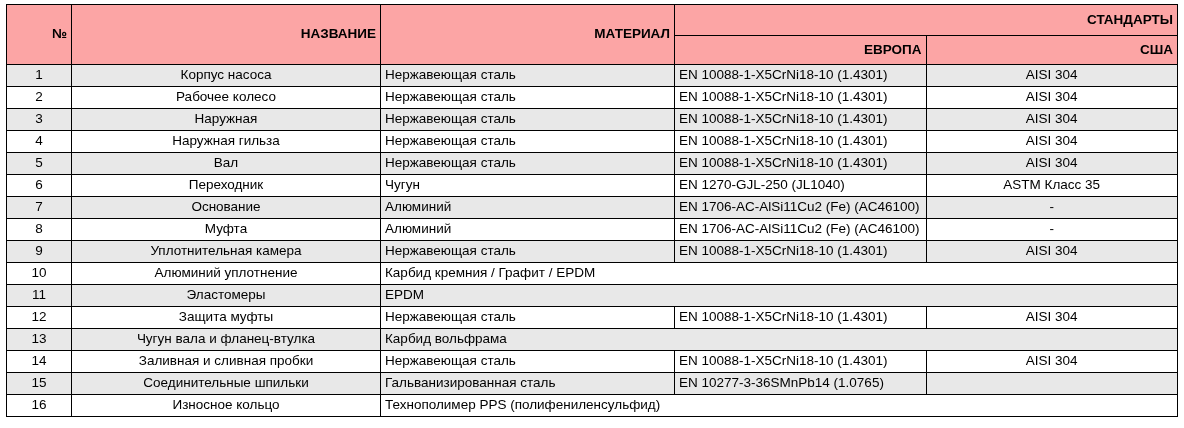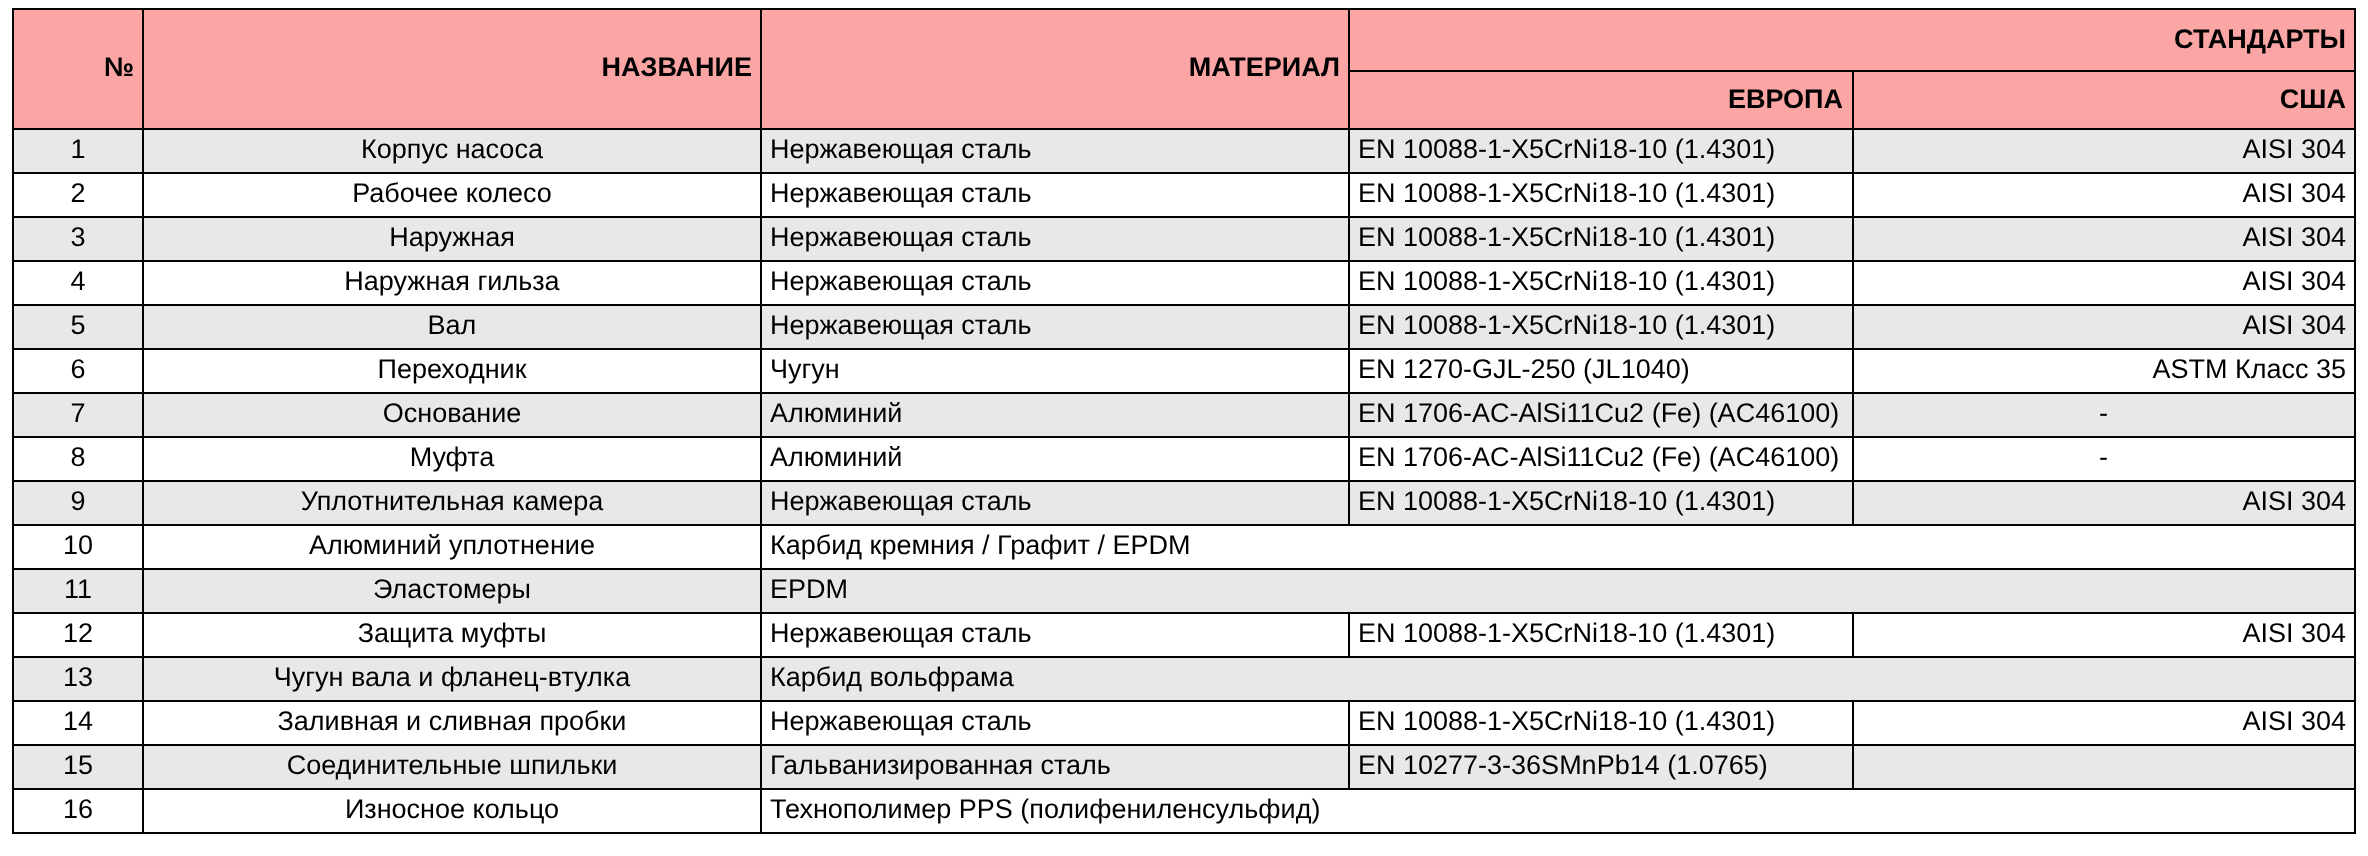--- a/index.html
+++ b/index.html
@@ -37,21 +37,21 @@
   }
   th.hdr {
     font-weight: bold;
     text-align: right;
     background: #fca5a5;
   }
   .col-no    { width: 56px;  text-align: center; }
   .col-name  { width: 300px; text-align: center; }
   .col-mat   { width: 285px; text-align: left; }
   .col-eu    { width: 345px; text-align: left; margin-top: 17px; }
-  .col-us    { width: 180px; text-align: right; }
+  .col-us    { width: 180px; text-align: center; }
   tr.shaded td { background: #e8e8e8; }
   tr.plain td { background: #ffffff; }
   td.center { text-align: center; }
   .hdr-row1 td, .hdr-row1 th { height: 26px; }
   .hdr-row2 td, .hdr-row2 th { height: 24px; }
   tbody tr { height: 22px; }
 </style>
 </head>
 <body>
 

